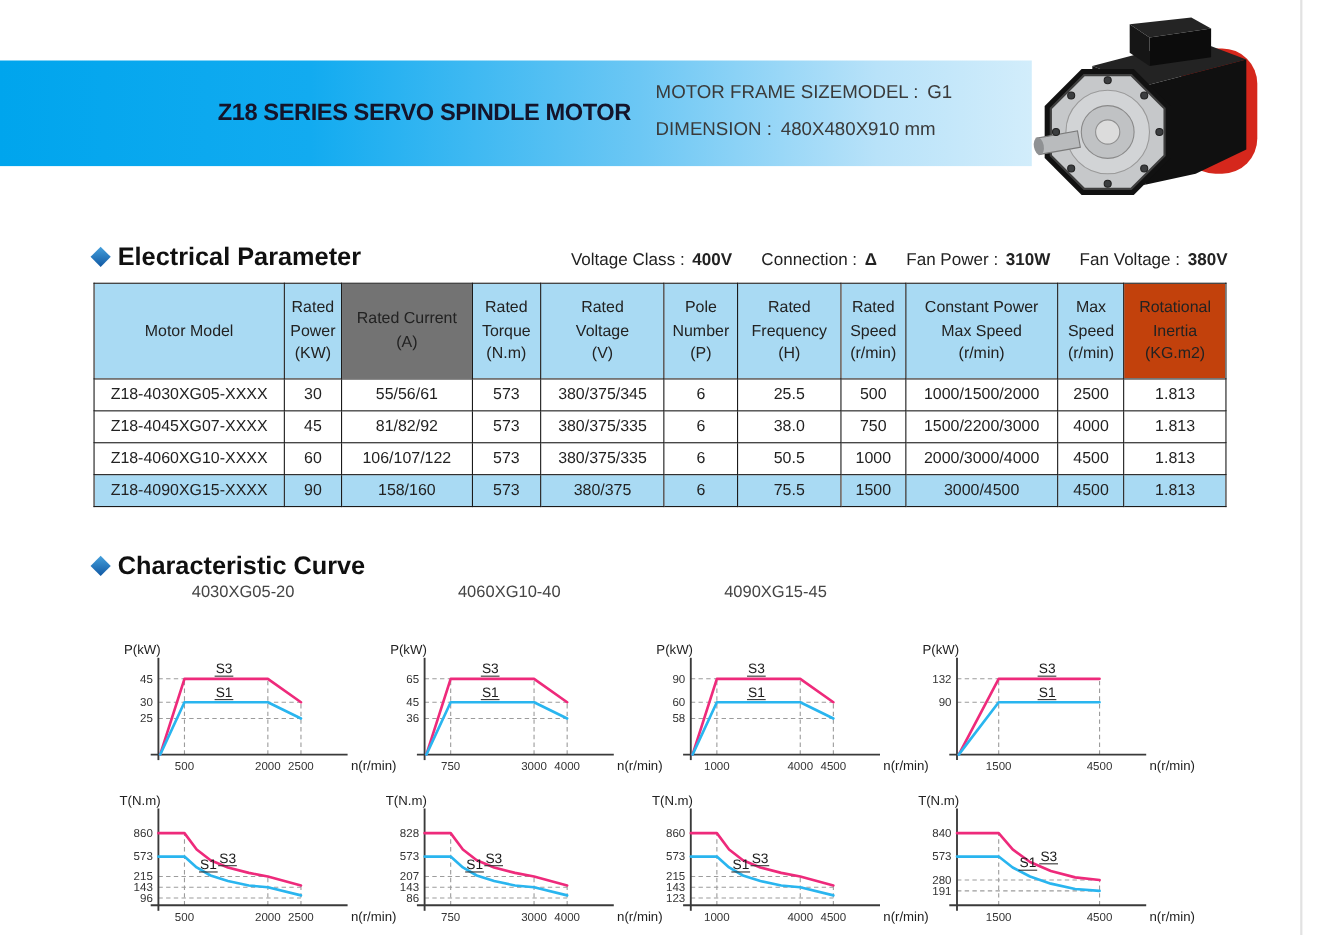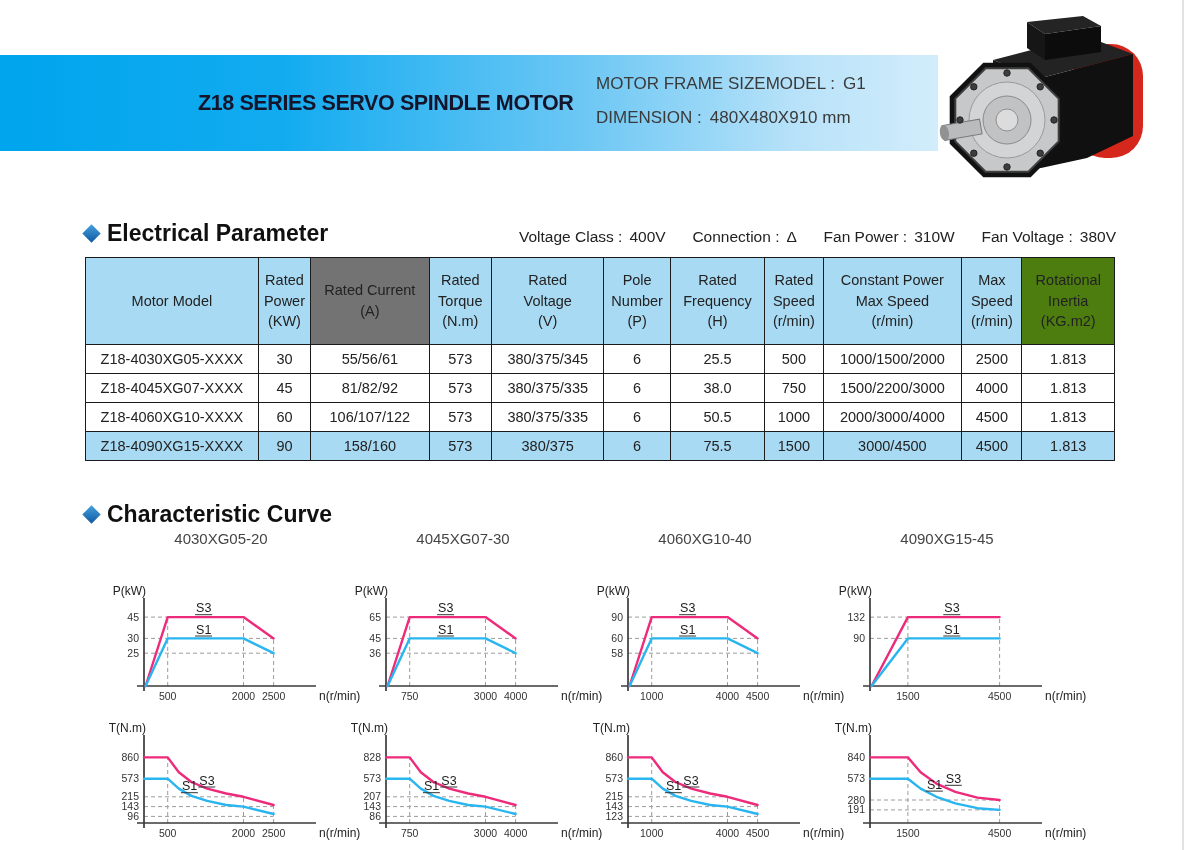--- a/index.html
+++ b/index.html
@@ -17,21 +17,21 @@
 
   
   .section-head{position:absolute;left:85px;display:flex;align-items:center;gap:9px;
                 font-size:23px;font-weight:700;color:#101010;}
   .diamond{width:13px;height:13px;flex:0 0 13px;transform:rotate(45deg);
            background:linear-gradient(135deg,#45a0dc,#1058a3);}
 
   
   .specs{position:absolute;left:519px;top:228px;width:597px;display:flex;justify-content:space-between;
          font-size:15.5px;color:#222;white-space:nowrap;}
-  .spec-item .v{margin-left:7px;}
+  .spec-item .v{margin-left:7px;font-weight:bold;}
 
   
   table.param{position:absolute;left:85px;top:257px;width:1030px;border-collapse:collapse;
               table-layout:fixed;text-align:center;font-size:14.5px;color:#222;}
   table.param th,table.param td{border:1.6px solid #1b1b1b;padding:0 2px;overflow:hidden;}
   table.param thead th{height:86px;font-weight:400;line-height:1.42;font-size:14.5px;}
   table.param tbody td{height:28px;background:#fff;font-size:14.5px;}
   table.param tbody tr.hl td{background:inherit;}
 
   
@@ -168,21 +168,21 @@
           <th style="background: rgb(169, 218, 243);">
             <div>Constant Power</div>
             <div>Max Speed</div>
             <div>(r/min)</div>
           </th>
           <th style="background: rgb(169, 218, 243);">
             <div>Max</div>
             <div>Speed</div>
             <div>(r/min)</div>
           </th>
-          <th style="background: #4d7c0f; margin-top: 24px;">
+          <th style="background: #c2410c; margin-top: 24px;">
             <div>Rotational</div>
             <div>Inertia</div>
             <div>(KG.m2)</div>
           </th>
         </tr>
       </thead>
     <tbody id="param-tbody">
         <tr>
           <td>Z18-4030XG05-XXXX</td>
           <td>30</td>
@@ -238,21 +238,20 @@
       </tbody>
   </table>
 
   <div class="section-head" style="top:501px;">
     <span class="diamond"></span>
     <span>Characteristic Curve</span>
   </div>
 
   <div class="chart-titles" id="chart-titles">
       <div class="chart-title">4030XG05-20</div>
-      <div class="chart-title">4045XG07-30</div>
       <div class="chart-title">4060XG10-40</div>
       <div class="chart-title">4090XG15-45</div>
     </div>
   <div class="charts-row row-power" id="row-power">
       <div class="chart-cell">
         <svg class="chart" viewBox="0 0 242 130">
           <line class="dash" x1="44" y1="34.1" x2="67.7" y2="34.1"></line>
           <line class="dash" x1="44" y1="55.4" x2="173.6" y2="55.4"></line>
           <line class="dash" x1="44" y1="70.2" x2="173.6" y2="70.2"></line>
           <line class="dash" x1="67.7" y1="103" x2="67.7" y2="34.1"></line>

